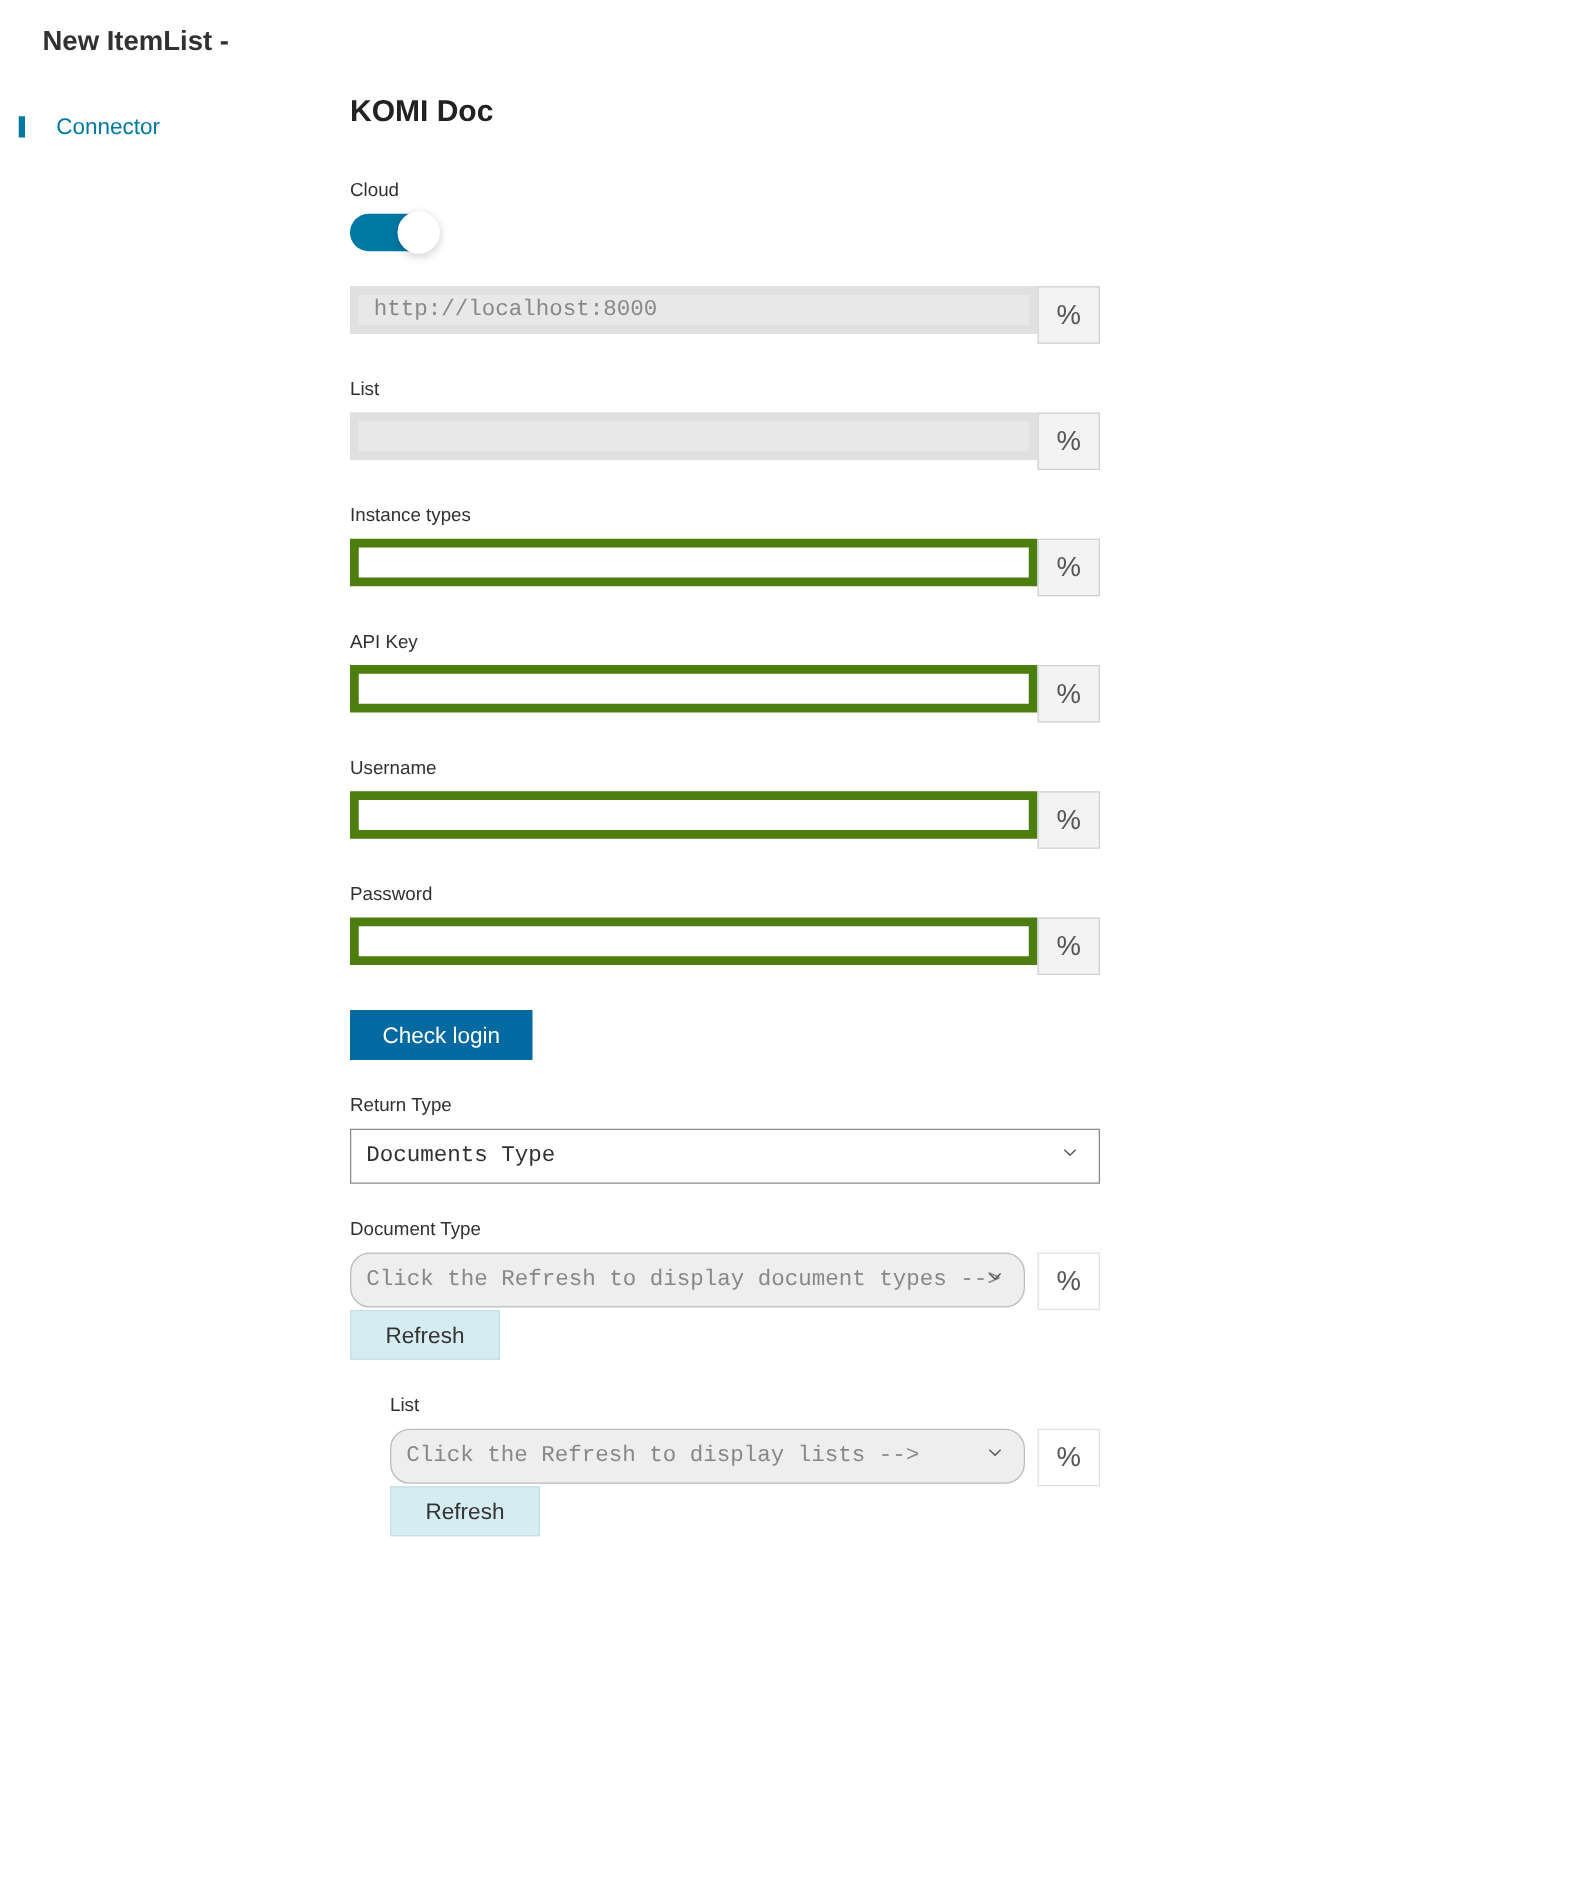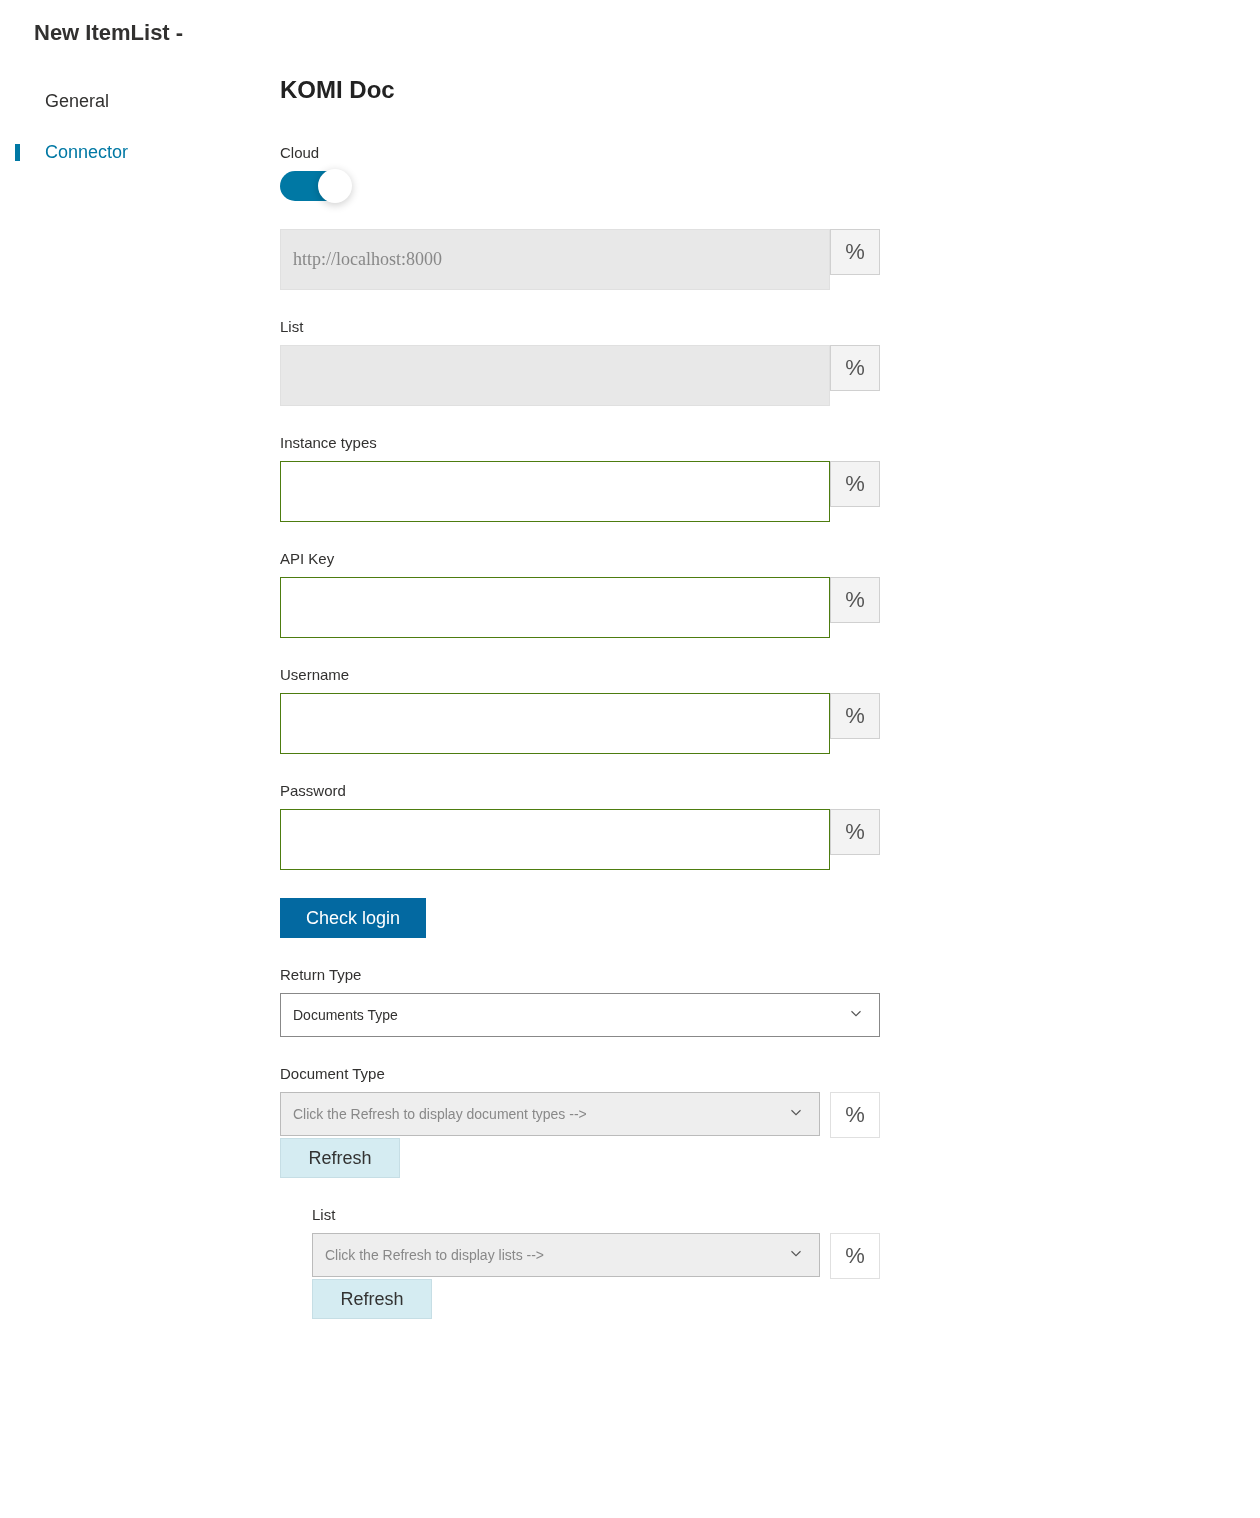--- a/index.html
+++ b/index.html
@@ -85,26 +85,26 @@
       right: -2px;
       top: -2px;
       box-shadow: 0 2px 8px rgba(0,0,0,0.2);
     }
     .input-row {
       display: flex;
       align-items: stretch;
     }
     .text-input {
       flex: 1;
-      height: 61px;
-      border: 1px solid #4d7c0f;
+      height: 38px;
+      border: 7px solid #4d7c0f;
       padding: 0 12px;
       font-size: 18px;
       color: #333;
-      font-family: Liberation Serif, serif;
+      font-family: Liberation Mono, monospace;
       background: #fff;
     }
     .text-input::placeholder {
       color: #888;
     }
     .text-input.disabled {
       background: #e8e8e8;
       color: #888;
       border-color: #e0e0e0;
     }
@@ -132,26 +132,27 @@
       padding: 0 26px;
       font-size: 18px;
       cursor: pointer;
       font-family: inherit;
     }
     .select-input {
       flex: 1;
       height: 44px;
       border: 1px solid #888;
       padding: 0 12px;
-      font-size: 14px;
+      font-size: 18px;
       display: flex;
       align-items: center;
       background: #fff;
       cursor: pointer;
       position: relative;
+      font-family: Liberation Mono, monospace;
     }
     .select-input.full {
       width: 100%;
     }
     .select-input.disabled {
       background: #eeeeee;
       border-color: #bbb;
       color: #888;
     }
     .chevron {
@@ -177,32 +178,30 @@
       cursor: pointer;
       font-family: inherit;
       margin-top: 0;
     }
     .combo-with-percent {
       display: flex;
       gap: 0;
     }
     .combo-with-percent .select-input {
       margin-right: 10px;
+      border-radius: 16px;
     }
   </style>
 </head>
 <body>
 
 <div class="page-title">New ItemList -</div>
 
 <div class="layout">
   <div class="sidebar">
-    <div class="sidebar-item">
-      <span>General</span>
-    </div>
     <div class="sidebar-item active">
       <span>Connector</span>
     </div>
   </div>
 
   <div class="main">
     <div class="section-title">KOMI Doc</div>
 
     <div class="field-group">
       <span class="field-label">Cloud</span>

